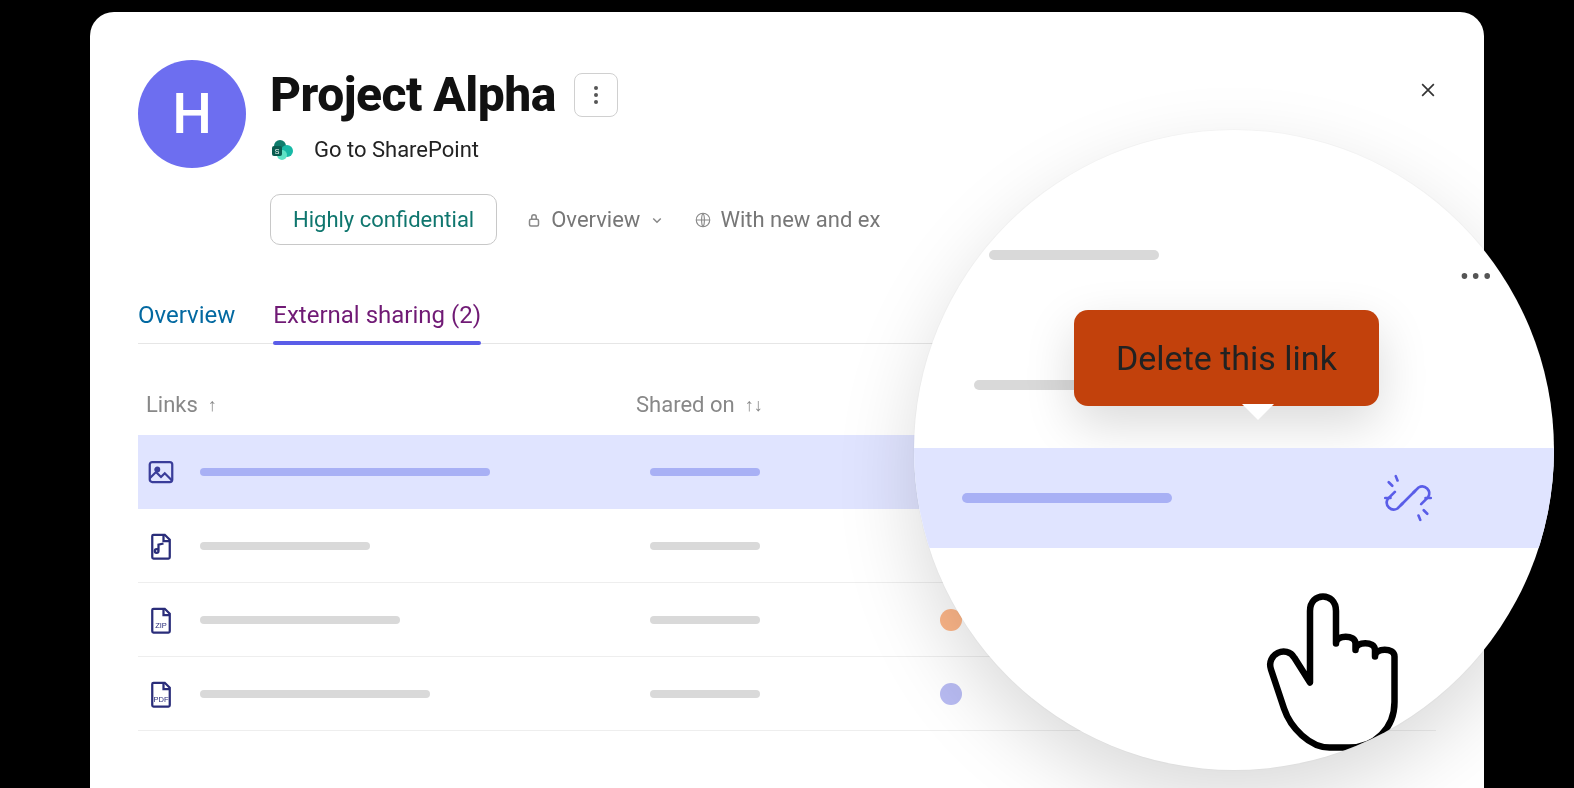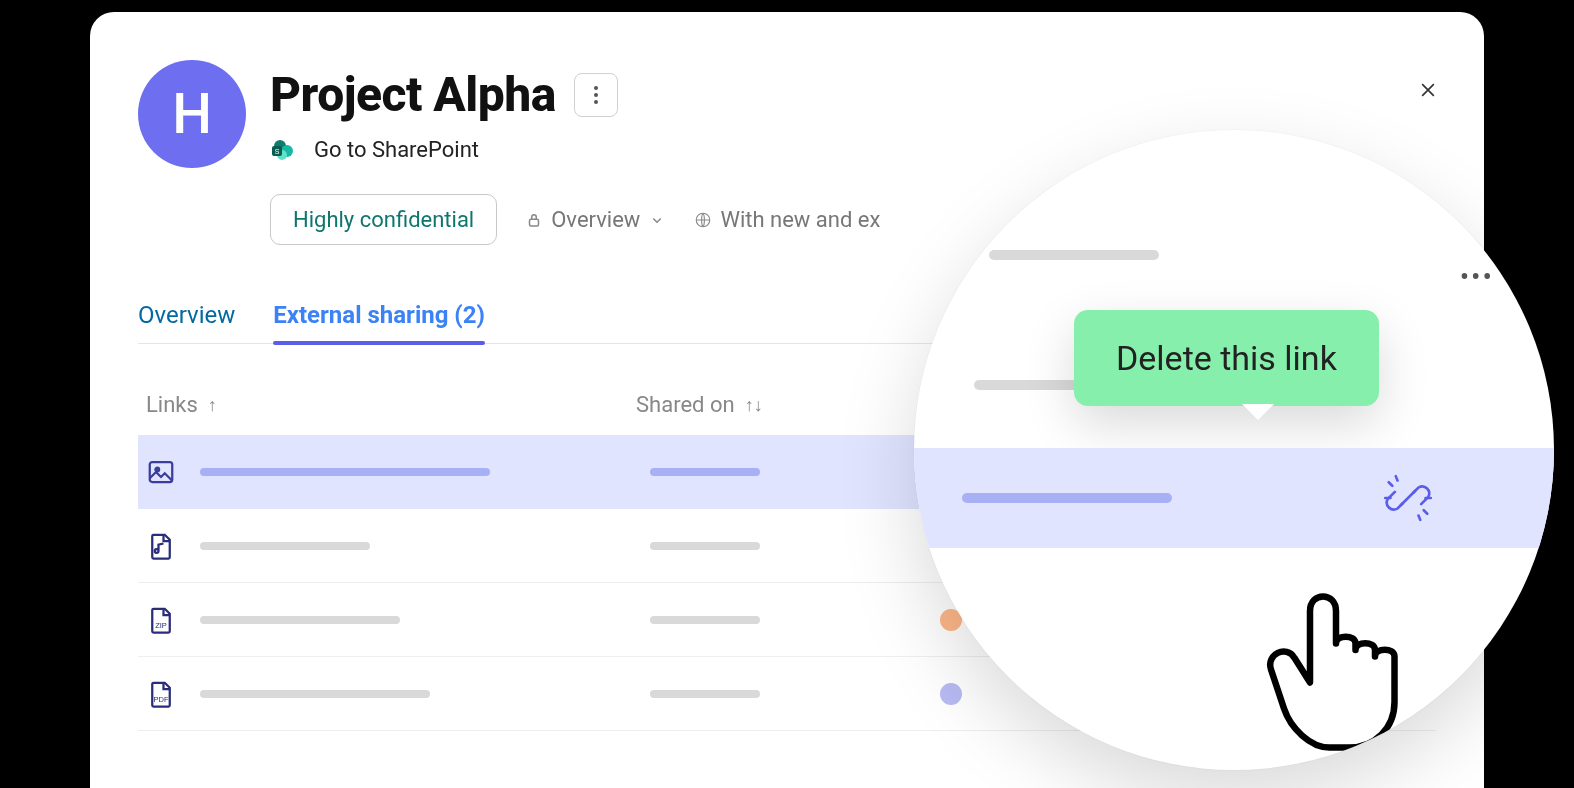--- a/index.html
+++ b/index.html
@@ -89,21 +89,21 @@
     margin-top: 56px;
     border-bottom: 1.5px solid #e6e6e6;
   }
   .tab {
     padding-bottom: 14px;
     font-size: 24px;
     cursor: pointer;
     color: #0369a1;
     position: relative;
   }
-  .tab.active { color: #3b82f6; font-weight: 700; }
+  .tab.active { color: #701a75; font-weight: 400; }
   .tab.active::after {
     content: "";
     position: absolute;
     left: 0; right: 0; bottom: -2px;
     height: 4px;
     background: #5a5de8;
     border-radius: 2px;
   }
   .cols {
     display: flex;
@@ -159,21 +159,21 @@
   }
   .mag-bar { height: 10px; background: #d9d9d9; border-radius: 5px; }
   .mag-dots {
     position: absolute; top: 130px; right: 60px;
     font-size: 28px; color: #555; letter-spacing: 2px;
   }
   .tooltip {
     position: absolute;
     top: 180px;
     left: 160px;
-    background: #86efac;
+    background: #c2410c;
     border-radius: 14px;
     padding: 28px 42px;
     font-size: 34px;
     color: #222;
     box-shadow: 0 18px 50px rgba(0,0,0,0.15);
   }
   .tooltip::after {
     content: "";
     position: absolute;
     bottom: -14px;

